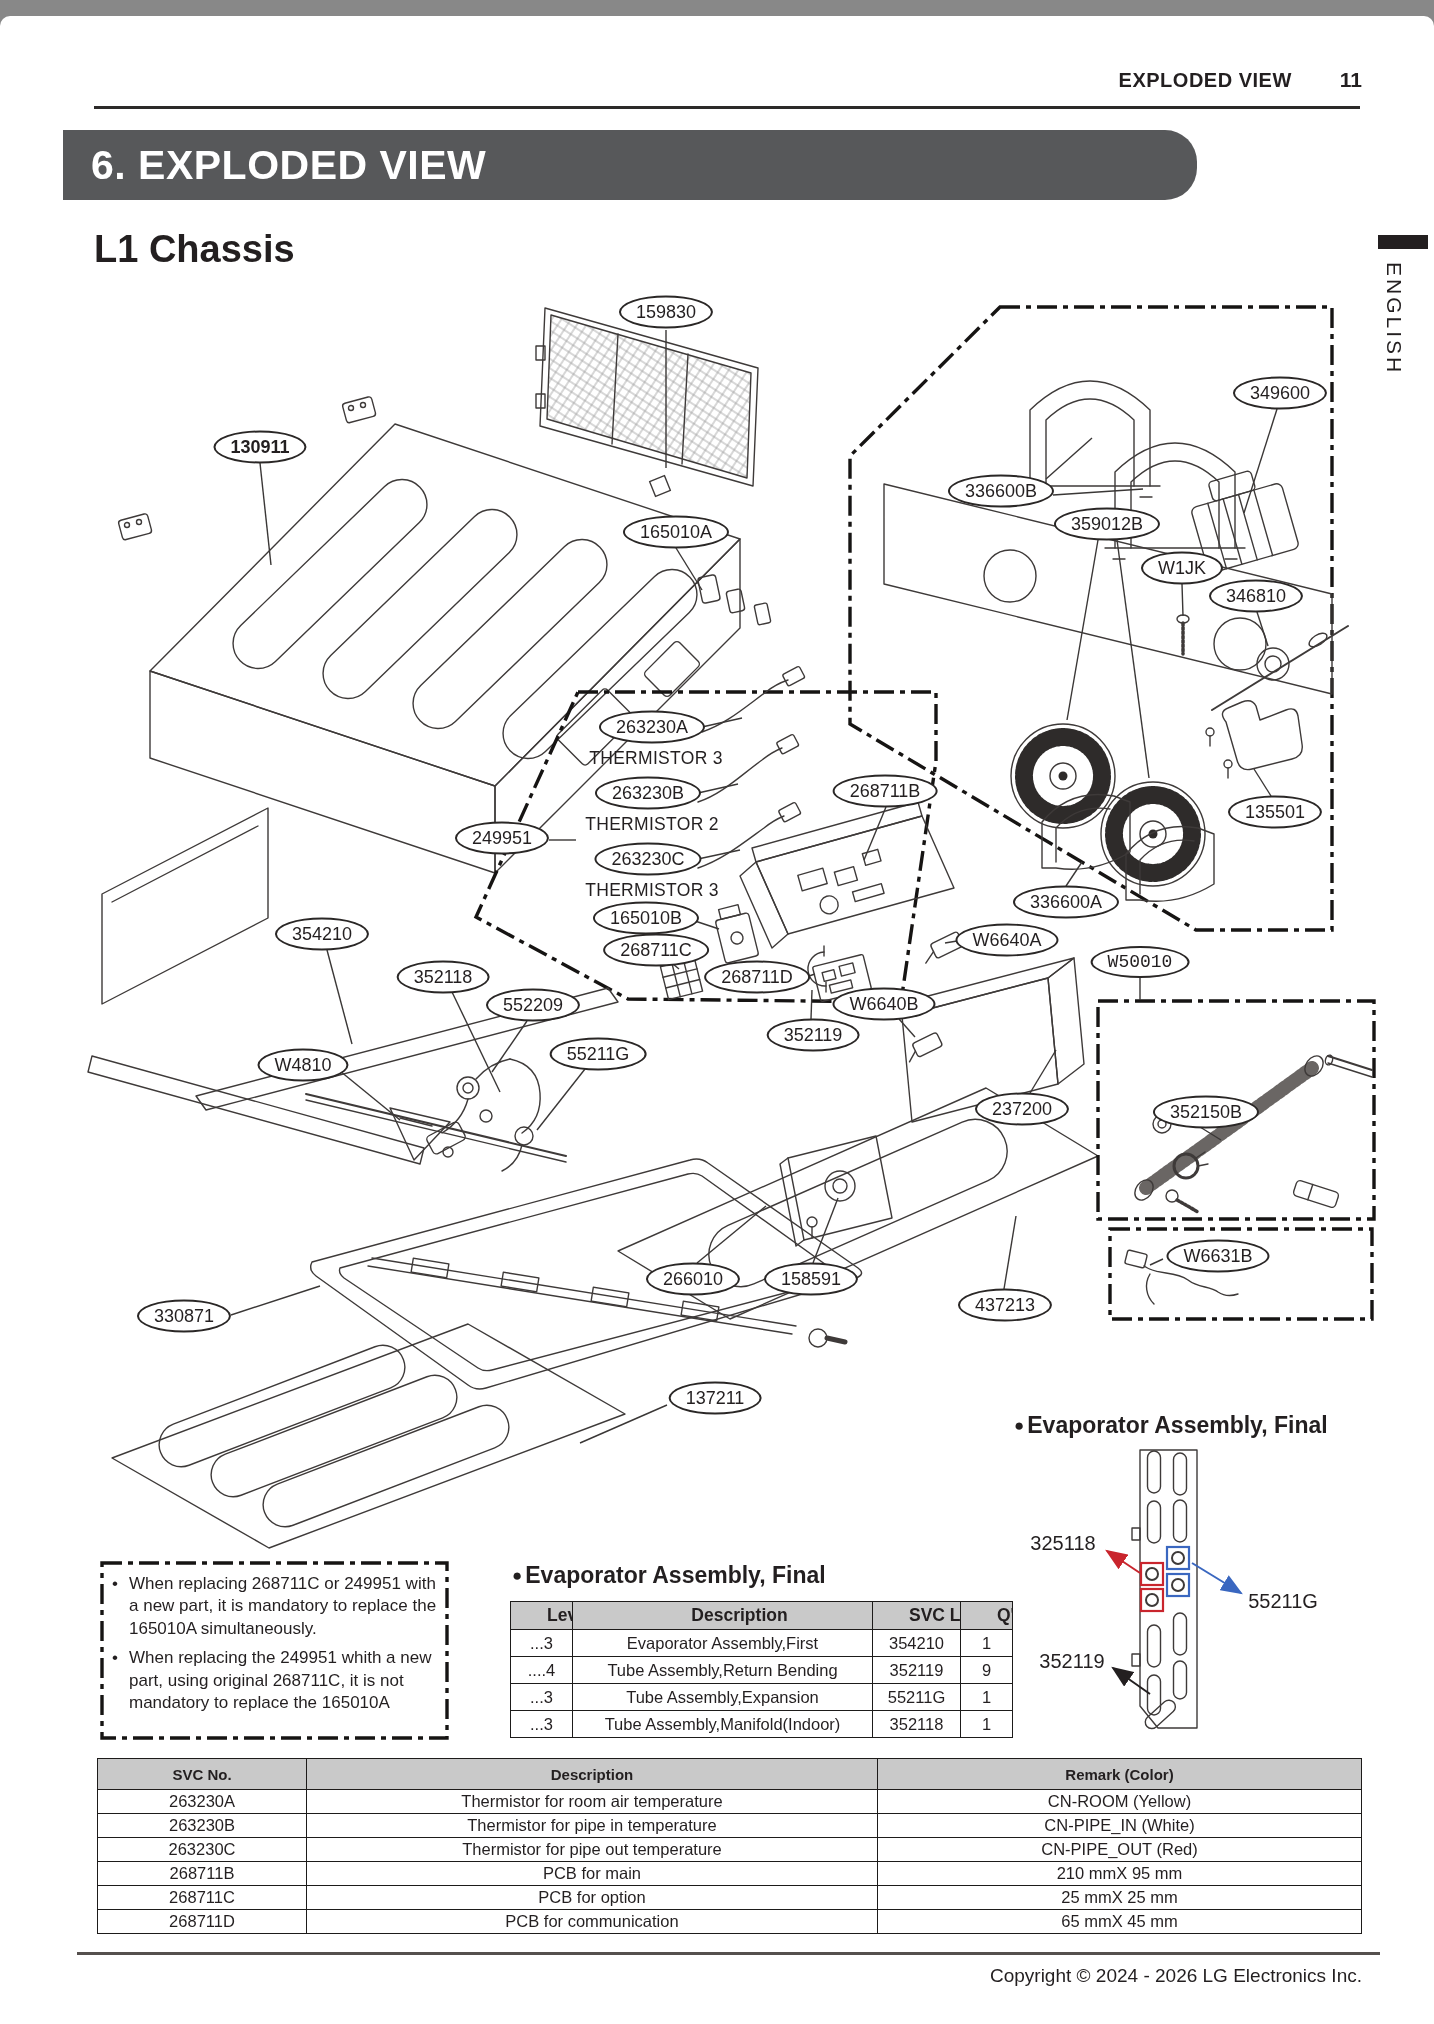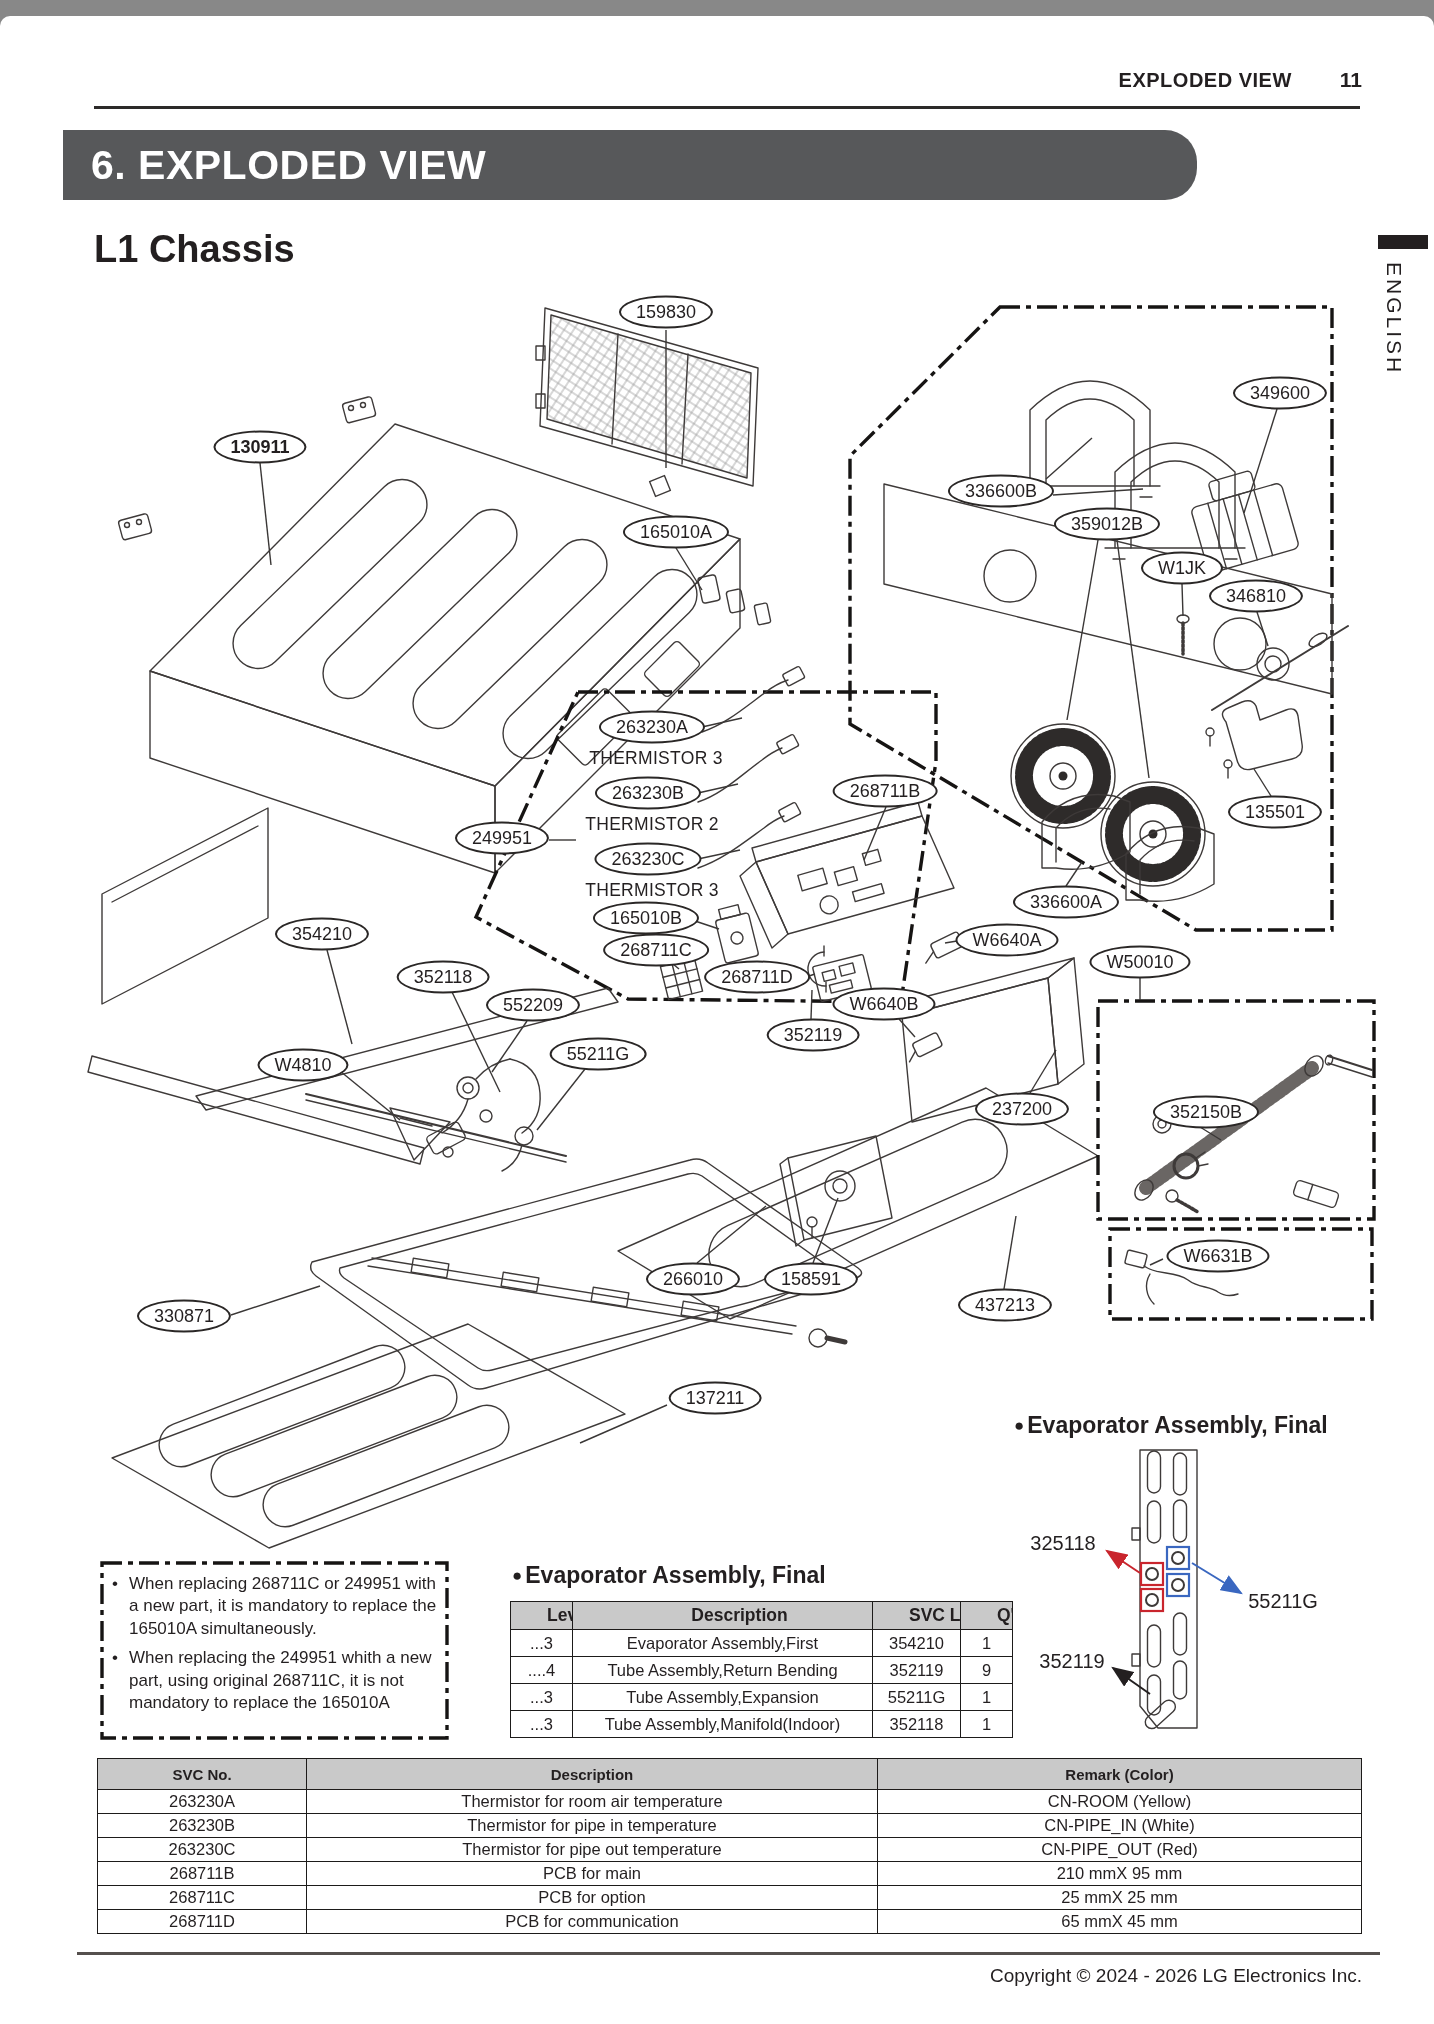--- a/index.html
+++ b/index.html
@@ -403,21 +403,21 @@
       <div class="plabel ptxt" style="left: 652px; top: 808px;">THERMISTOR 2</div>
       <div class="plabel poval" style="left: 885px; top: 775px;">268711B</div>
       <div class="plabel poval" style="left: 502px; top: 822px;">249951</div>
       <div class="plabel poval" style="left: 648px; top: 843px;">263230C</div>
       <div class="plabel ptxt" style="left: 652px; top: 874px;">THERMISTOR 3</div>
       <div class="plabel poval" style="left: 1275px; top: 796px;">135501</div>
       <div class="plabel poval" style="left: 1066px; top: 886px;">336600A</div>
       <div class="plabel poval" style="left: 646px; top: 902px;">165010B</div>
       <div class="plabel poval" style="left: 1007px; top: 924px;">W6640A</div>
       <div class="plabel poval" style="left: 656px; top: 934px;">268711C</div>
-      <div class="plabel poval" style="left: 1140px; top: 946px;">W50010</div>
+      <div class="plabel poval" style="left: 1140px; top: 946px; font-family: Liberation Mono, monospace;">W50010</div>
       <div class="plabel poval" style="left: 322px; top: 918px;">354210</div>
       <div class="plabel poval" style="left: 757px; top: 961px;">268711D</div>
       <div class="plabel poval" style="left: 443px; top: 961px;">352118</div>
       <div class="plabel poval" style="left: 884px; top: 988px;">W6640B</div>
       <div class="plabel poval" style="left: 533px; top: 989px;">552209</div>
       <div class="plabel poval" style="left: 813px; top: 1019px;">352119</div>
       <div class="plabel poval" style="left: 598px; top: 1038px;">55211G</div>
       <div class="plabel poval" style="left: 303px; top: 1049px;">W4810</div>
       <div class="plabel poval" style="left: 1022px; top: 1093px;">237200</div>
       <div class="plabel poval" style="left: 1206px; top: 1096px;">352150B</div>

